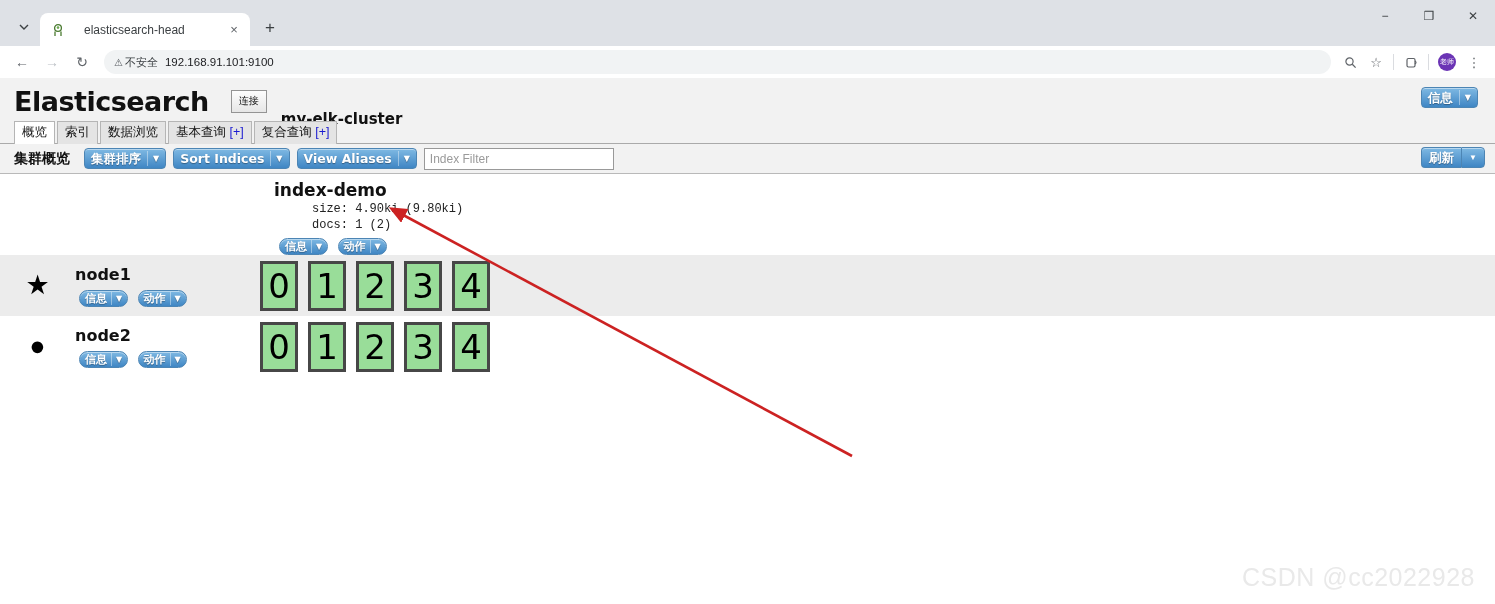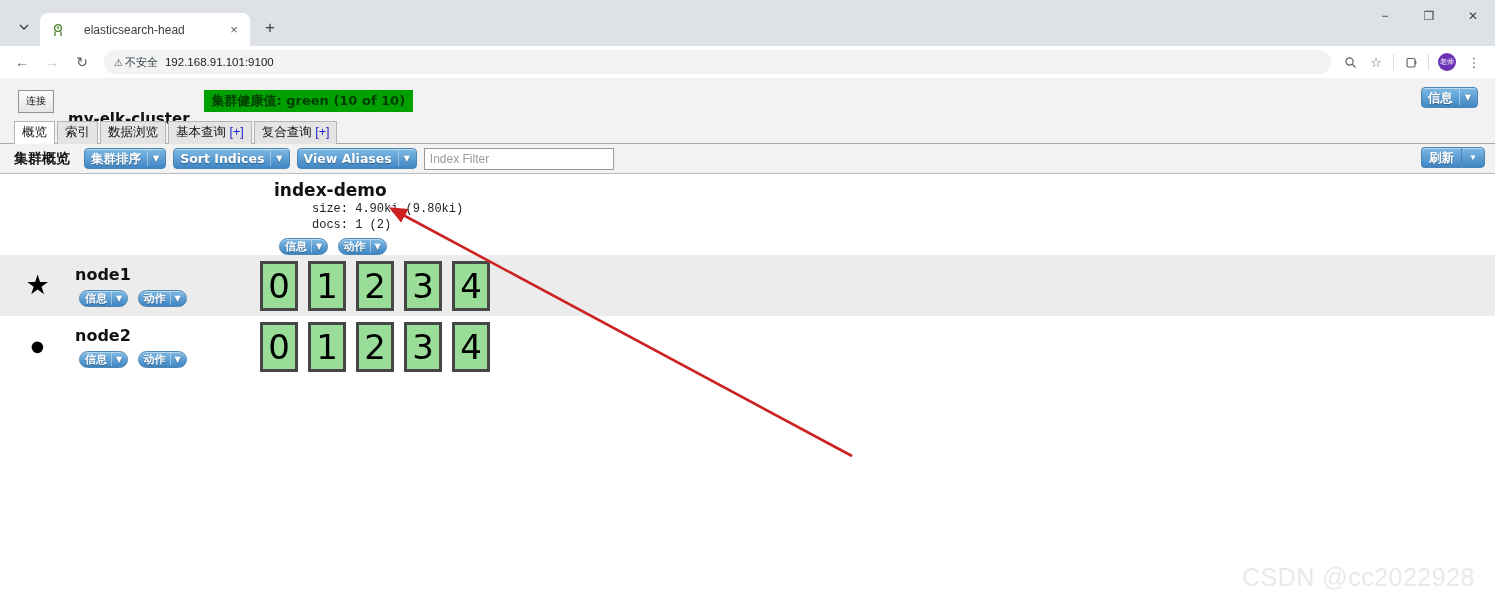--- a/index.html
+++ b/index.html
@@ -465,23 +465,23 @@
     <div class="vsep"></div>
     <div class="avatar">老师</div>
     <div class="tb-icon">⋮</div>
   </div>
 </div>
 
 <div class="page">
 
   <div class="app-header">
     <div class="hdr-row">
+      <div class="brand">Elasticsearch</div>
       <button class="connect-btn">连接</button>
       <div class="cluster-name">my-elk-cluster</div>
-      <div class="health-badge" style="background: rgb(0, 160, 0); color: rgb(0, 59, 0);">集群健康值: green (10 of 10)</div>
     </div>
 
     <div class="hdr-right">
       <span class="btn-blue">
         <span>信息</span>
         <span class="caret">▼</span>
       </span>
     </div>
 
     <div class="nav-tabs">

